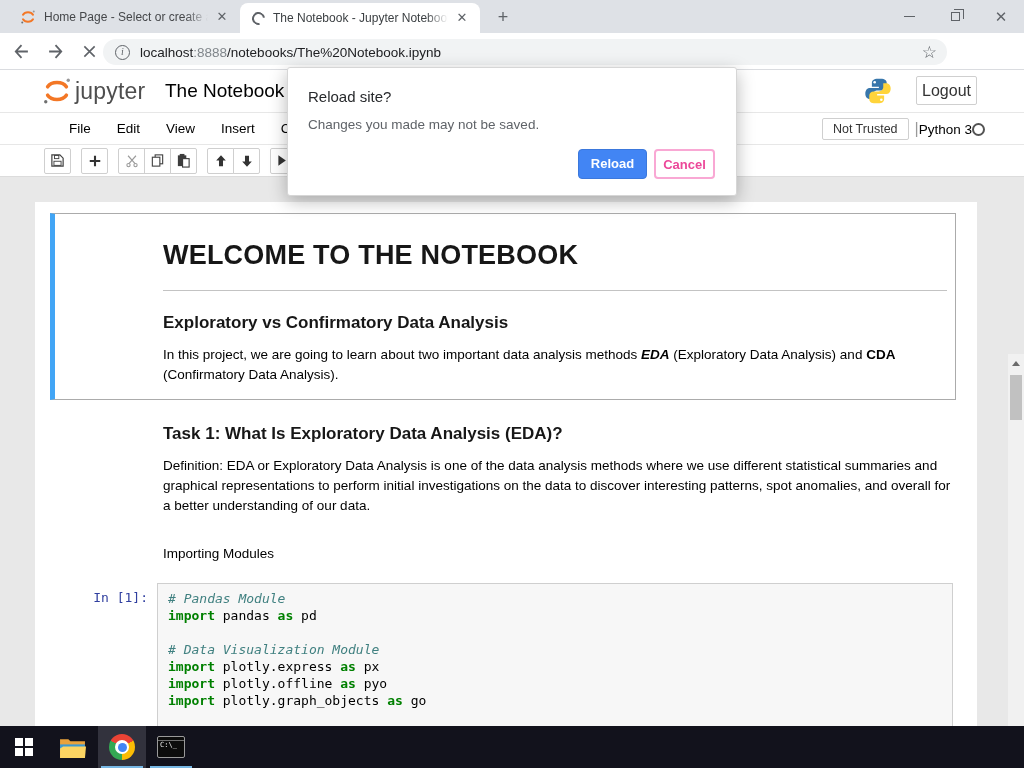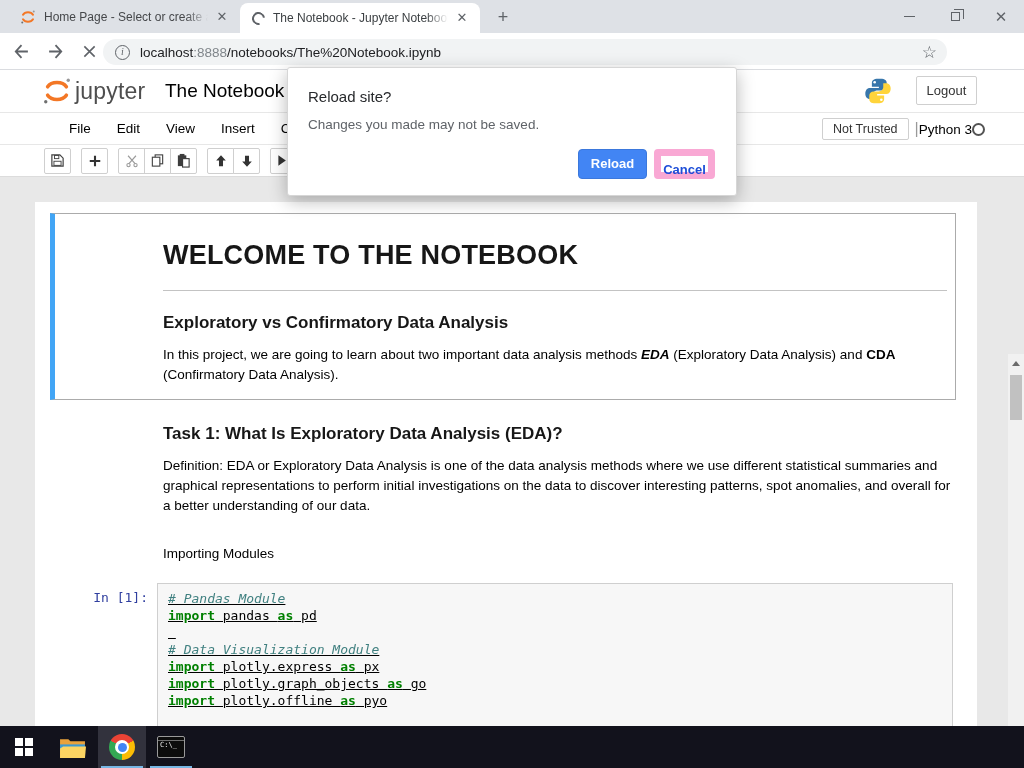--- a/index.html
+++ b/index.html
@@ -40,21 +40,21 @@
   .star-icon { color:#5f6368; font-size:17px; line-height:1; flex:none; margin-right:2px; }
   .avatar { position:absolute; right:34px; top:41px; width:24px; height:24px; }
   .kebab { position:absolute; right:12px; top:40px; width:16px; height:26px; color:#5f6368; font-size:15px; text-align:center; line-height:26px; }
 
   
   .jp-header { position:absolute; left:0; top:70px; width:1024px; height:43px; background:#fff; border-bottom:1px solid #e7e7e7; }
   .jp-logo { position:absolute; left:42px; top:6px; display:flex; align-items:center; }
   .jp-logo-text { font-size:23px; color:#4e4e4e; margin-left:3px; letter-spacing:0.2px; }
   .jp-title { position:absolute; left:165px; top:10px; font-size:19px; color:#000; }
   .py-logo { position:absolute; left:864px; top:7px; }
-  .logout-btn { position:absolute; left:916px; top:6px; width:61px; height:29px; background:#fff; border:1px solid #cfcfcf; border-radius:2px; font-size:13px; color:#333; text-align:center; line-height:27px; }
+  .logout-btn { position:absolute; left:916px; top:6px; width:61px; height:29px; background:#fff; border:1px solid #cfcfcf; border-radius:2px; font-size:16px; color:#333; text-align:center; line-height:27px; }
 
   
   .jp-menu { position:absolute; left:0; top:113px; width:1024px; height:32px; background:#fff; border-bottom:1px solid #e7e7e7; display:flex; align-items:center; padding-left:56px; }
   .menu-item { font-size:13.5px; color:#000; padding:0 13px; }
   .menu-right { position:absolute; right:39px; top:0; height:32px; display:flex; align-items:center; gap:0; }
   .not-trusted { border:1px solid #cfcfcf; border-radius:2px; background:#fff; font-size:12.5px; color:#333; padding:3px 10px; }
   .kernel-sep { color:#999; font-size:16px; margin-left:6px; }
   .kernel-name { font-size:13.5px; color:#000; }
   .kernel-circle { width:13px; height:13px; border:2px solid #535353; border-radius:50%; }
 
@@ -71,38 +71,38 @@
   .content { position:absolute; left:0; top:177px; width:1024px; height:591px; background:#e8e8e8; }
   .notebook { position:absolute; left:35px; top:25px; width:942px; height:560px; background:#fff; }
   .md-cell-selected { position:absolute; left:15px; top:11px; width:906px; height:187px; border:1px solid #ababab; border-left:5px solid #42a5f5; padding:0 8px 0 108px; }
   .nb-h1 { font-size:27px; line-height:30px; font-weight:bold; color:#171717; margin:26px 0 20px 0; letter-spacing:0.2px; }
   .nb-hr { border:none; border-top:1px solid #c3c3c3; margin:0 0 22px 0; }
   .nb-h3 { font-size:17px; line-height:20px; font-weight:bold; color:#171717; }
   .nb-p { font-size:13.5px; line-height:20px; color:#000; margin-top:12px; }
   .md-cell-plain { position:absolute; left:128px; top:222px; width:792px; }
   .importing { margin-top:28px; }
   .code-prompt { position:absolute; left:0; top:388px; width:113px; text-align:right; font-family:"DejaVu Sans Mono", monospace; font-size:13px; color:#303f9f; }
-  .code-box { position:absolute; left:122px; top:381px; width:796px; height:181px; background:#f7f7f7; border:1px solid #cfcfcf; padding:6px 10px;text-decoration:underline; }
+  .code-box { position:absolute; left:122px; top:381px; width:796px; height:181px; background:#f7f7f7; border:1px solid #cfcfcf; padding:6px 10px; }
   .code-line { font-family:"DejaVu Sans Mono", monospace; font-size:13px; line-height:17px; white-space:pre; color:#000; }
   .tok-comment { color:#408080; font-style:italic; }
   .tok-keyword { color:#008000; font-weight:bold; }
   .tok-plain { color:#000; }
 
   
   .v-scrollbar { position:absolute; left:1008px; top:177px; width:16px; height:549px; background:#f1f1f1; }
   .sb-up { position:absolute; left:4px; top:7px; width:0; height:0; border-left:4px solid transparent; border-right:4px solid transparent; border-bottom:5px solid #6b6b6b; }
   .sb-thumb { position:absolute; left:2px; top:21px; width:12px; height:45px; background:#c1c1c1; }
 
   
   .dialog { position:absolute; left:287px; top:67px; width:450px; height:129px; background:#fff; border:1px solid #d6d6d6; border-radius:3px; box-shadow:0 5px 18px rgba(0,0,0,0.28); z-index:40; padding:20px 20px 0 20px; }
   .dialog-title { font-size:15px; color:#27292c; }
   .dialog-msg { font-size:13.5px; color:#5f6368; margin-top:12px; }
   .dialog-buttons { position:absolute; right:21px; bottom:16px; display:flex; gap:7px;justify-content:space-between; }
   .btn-reload { width:69px; height:30px; background:#4285f4; border:1px solid #3b78dc; border-radius:4px; color:#fff; font-size:13px; font-weight:bold; text-align:center; line-height:28px; }
-  .btn-cancel { width:61px; height:30px; background:#fff; border:7px solid #f9a8d4; border-radius:4px; color:#1d4ed8; font-size:13px; font-weight:bold; text-align:center; line-height:28px; }
+  .btn-cancel { width:61px; height:30px; background:#fff; border:2px solid #f9a8d4; border-radius:4px; color:#ec4899; font-size:13px; font-weight:bold; text-align:center; line-height:28px; }
 
   
   .taskbar { position:absolute; left:0; top:726px; width:1024px; height:42px; background:#12121c; z-index:60;padding-left:8px; }
   .task-btn { position:absolute; top:0; width:48px; height:42px; display:flex; align-items:center; justify-content:center; }
   .task-btn.active { background:#32323d; }
   .task-underline { position:absolute; left:3px; bottom:0; width:42px; height:2.5px; background:#77b7e4; }
   .start-grid { display:grid; grid-template-columns:8px 8px; grid-template-rows:8px 8px; gap:1.5px; }
   .start-grid span { background:#fff; }
   .chrome-ball { width:26px; height:26px; border-radius:50%; background:conic-gradient(from 60deg, #fbbc05 0deg 120deg, #34a853 120deg 240deg, #ea4335 240deg 360deg); position:relative; }
   .chrome-ball::before { content:""; position:absolute; left:6px; top:6px; width:14px; height:14px; border-radius:50%; background:#fff; }
@@ -290,22 +290,22 @@
         <div class="nb-p importing">Importing Modules</div>
       </div>
 
       <div class="code-prompt">In [1]:</div>
       <div class="code-box" id="code-area">
           <div class="code-line"><span class="tok-comment"># Pandas Module</span></div>
           <div class="code-line"><span class="tok-keyword">import</span><span class="tok-plain"> pandas </span><span class="tok-keyword">as</span><span class="tok-plain"> pd</span></div>
           <div class="code-line">&nbsp;</div>
           <div class="code-line"><span class="tok-comment"># Data Visualization Module</span></div>
           <div class="code-line"><span class="tok-keyword">import</span><span class="tok-plain"> plotly.express </span><span class="tok-keyword">as</span><span class="tok-plain"> px</span></div>
+          <div class="code-line"><span class="tok-keyword">import</span><span class="tok-plain"> plotly.offline </span><span class="tok-keyword">as</span><span class="tok-plain"> pyo</span></div>
           <div class="code-line"><span class="tok-keyword">import</span><span class="tok-plain"> plotly.graph_objects </span><span class="tok-keyword">as</span><span class="tok-plain"> go</span></div>
-          <div class="code-line"><span class="tok-keyword">import</span><span class="tok-plain"> plotly.offline </span><span class="tok-keyword">as</span><span class="tok-plain"> pyo</span></div>
         </div>
 
     </div>
 
     <div class="v-scrollbar">
       <span class="sb-up"></span>
       <span class="sb-thumb"></span>
 
     </div>
   </div>

